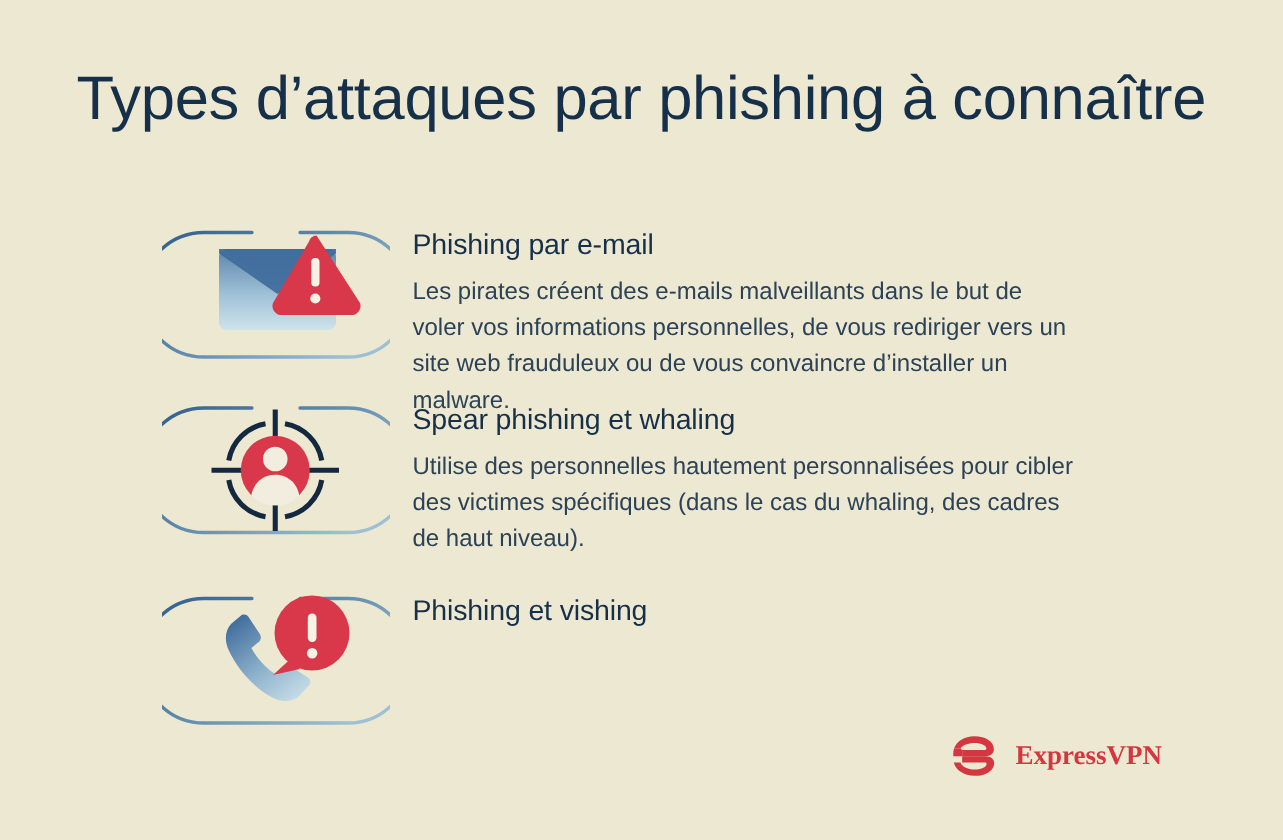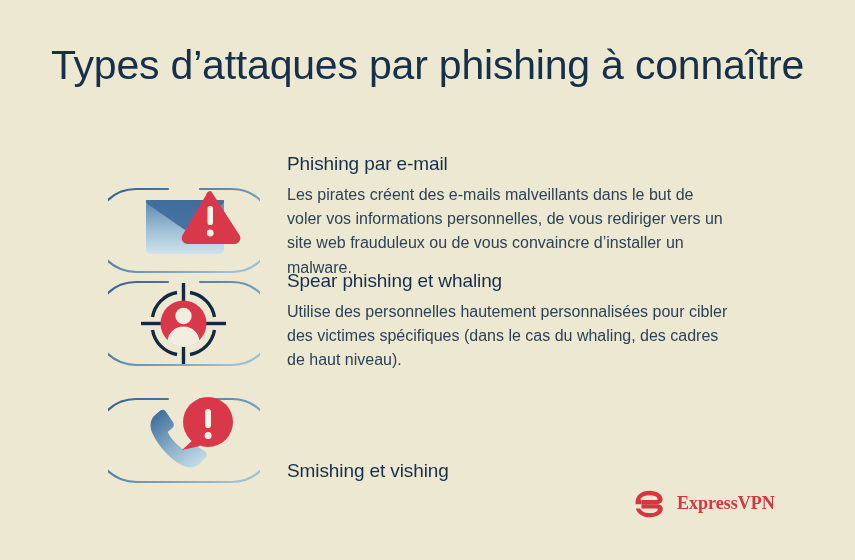--- a/index.html
+++ b/index.html
@@ -34,22 +34,21 @@
     letter-spacing: -0.2px;
     line-height: 1.25;
   }
 
   
   .row {
     position: absolute;
     left: 0;
     width: 855px;
     display: flex;
-    align-items: flex-end;
-    gap: 12px;
+    align-items: flex-start;
   }
   #row-0 { top: 148px; }
   #row-1 { top: 253px; margin-top: 12px; }
   #row-2 { top: 392px; }
 
   .icon-cell {
     width: 275px;
     min-width: 275px;
     height: 98px;
     position: relative;
@@ -212,21 +211,21 @@
           <g>
             <circle cx="100" cy="28" r="25" fill="#D9384A"></circle>
             <path d="M 86 45 L 74 56 L 92 52 Z" fill="#D9384A"></path>
             <rect x="97.2" y="15" width="5.8" height="19" rx="2.8" fill="#F6F2E4"></rect>
             <circle cx="100.1" cy="41.5" r="3.5" fill="#F6F2E4"></circle>
           </g>
         </svg>
       </div>
     </div>
     <div class="text-cell">
-      <p class="item-title">Smishing et vishing</p>
+      <p class="item-title">Phishing et vishing</p>
     </div>
   </div>
 
   <div class="logo">
     <svg class="logo-mark" viewBox="0 0 40 40" xmlns="http://www.w3.org/2000/svg">
       <path d="M 19.5 6.5 C 28 6.5 34 10.5 34 16.2 C 34 19.2 31.6 21.3 27.6 21.3 L 10.5 21.3 L 10.5 16.6 L 27 16.6 C 28 16.6 28.4 16.2 28.4 15.5 C 28.4 13.4 25 11.5 19.6 11.5 C 14.6 11.5 11 13.2 9.2 15.6 L 4.5 15.6 C 6.3 10.2 12 6.5 19.5 6.5 Z" fill="#D4373F"></path>
       <path d="M 10.5 21.3 L 10.5 26 L 27.2 26 C 28.2 26 28.6 26.4 28.6 27.1 C 28.6 29.2 25.2 31.2 19.8 31.2 C 14.2 31.2 10.2 29 9.2 26 L 4.3 26 C 5.6 31.4 11.6 35.8 19.8 35.8 C 28.3 35.8 34.2 31.6 34.2 26.4 C 34.2 23.4 31.8 21.3 27.8 21.3 Z" fill="#D4373F"></path>
       <path d="M 9.2 15.6 L 4.5 15.6 C 4.1 16.8 3.9 18 3.9 19.3 L 3.9 21.3 L 10.5 21.3 L 10.5 16.6 Z" fill="#D4373F"></path>
     </svg>
     <span class="logo-text">ExpressVPN</span>

